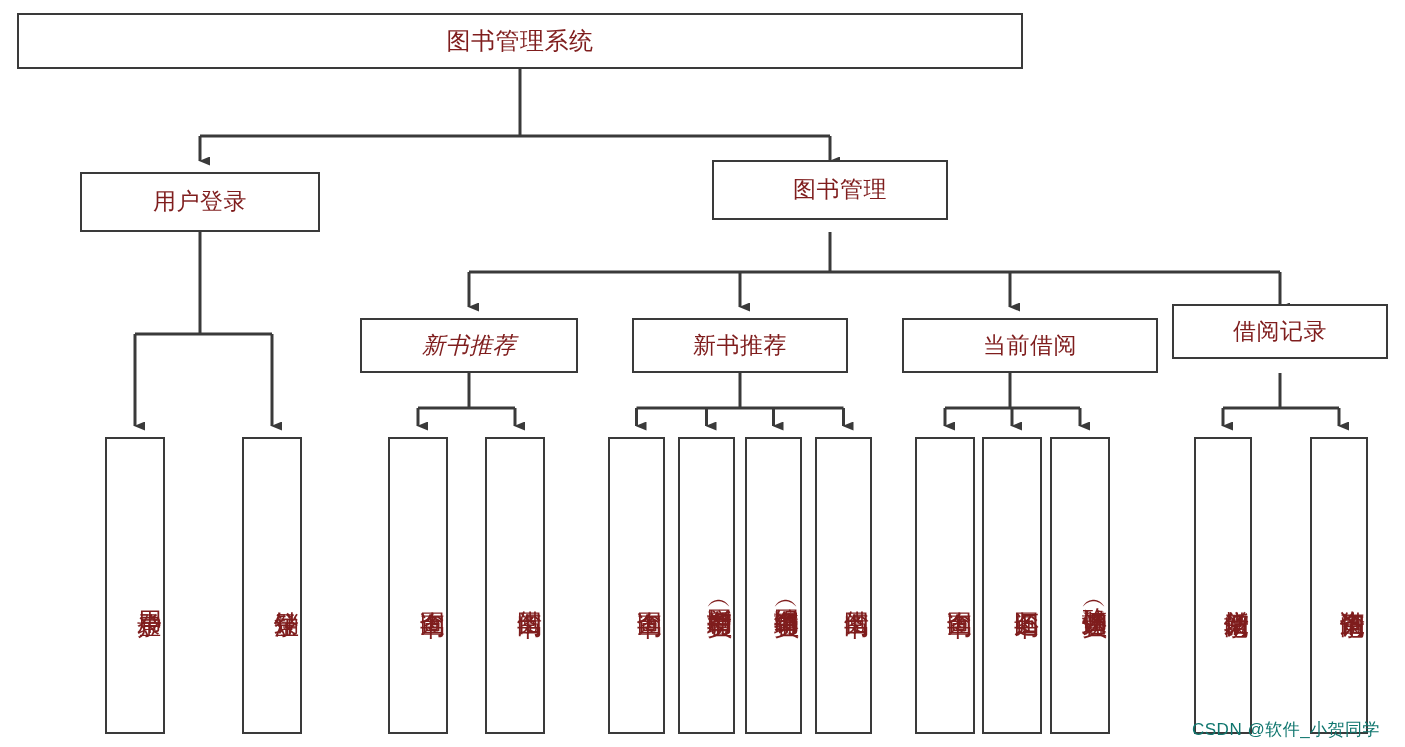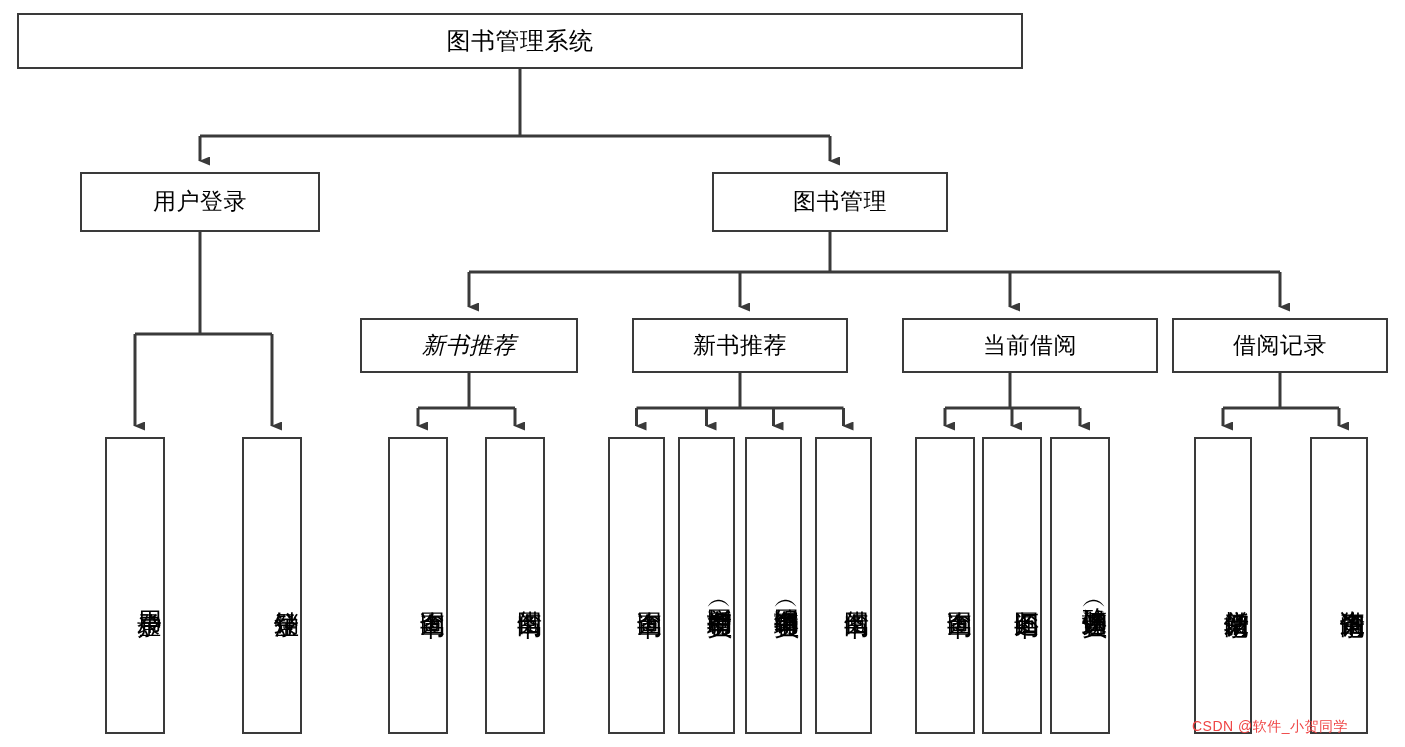--- a/index.html
+++ b/index.html
@@ -26,21 +26,21 @@
     pointer-events: none;
   }
   .node {
     position: absolute;
     box-sizing: border-box;
     border: 2px solid #3a3a3a;
     background: #ffffff;
     display: flex;
     align-items: center;
     justify-content: center;
-    color: #000000;
+    color: #7f1d1d;
   }
   .node.horiz {
     font-size: 23px;
     letter-spacing: 0.5px;
     line-height: 1.2;
   }
   .node.root {
     font-size: 24px;
   }
   .node.vert {
@@ -53,22 +53,22 @@
     line-height: 1.05;
     letter-spacing: 1px;
   }
   .node.vert .vlabel {
     writing-mode: vertical-rl;
     text-orientation: upright;
     white-space: nowrap;
   }
   .watermark {
     position: absolute;
-    font-size: 14px;
-    color: #ef4444;
+    font-size: 17px;
+    color: #0f766e;
     letter-spacing: 0.5px;
     white-space: nowrap;
     user-select: none;
   }
 </style>
 </head>
 <body>
 
 <div id="canvas">
 
@@ -115,33 +115,33 @@
       </g>
   </svg>
 
   <div id="node-layer">
       <div class="node horiz root" style="left: 17px; top: 13px; width: 1006px; height: 56px;">
         <span class="hlabel">图书管理系统</span>
       </div>
       <div class="node horiz" style="left: 80px; top: 172px; width: 240px; height: 60px;">
         <span class="hlabel">用户登录</span>
       </div>
-      <div class="node horiz" style="left: 712px; top: 172px; width: 236px; height: 60px; padding-left: 20px;">
+      <div class="node horiz" style="left: 712px; top: 160px; width: 236px; height: 60px; padding-left: 20px;">
         <span class="hlabel">图书管理</span>
       </div>
       <div class="node horiz" style="left: 360px; top: 318px; width: 218px; height: 55px; font-style: italic;">
         <span class="hlabel">新书推荐</span>
       </div>
       <div class="node horiz" style="left: 632px; top: 318px; width: 216px; height: 55px;">
         <span class="hlabel">新书推荐</span>
       </div>
       <div class="node horiz" style="left: 902px; top: 318px; width: 256px; height: 55px;">
         <span class="hlabel">当前借阅</span>
       </div>
-      <div class="node horiz" style="left: 1172px; top: 318px; width: 216px; height: 55px;">
+      <div class="node horiz" style="left: 1172px; top: 304px; width: 216px; height: 55px;">
         <span class="hlabel">借阅记录</span>
       </div>
       <div class="node vert" style="left: 105px; top: 437px; width: 60px; height: 297px;">
         <span class="vlabel">用户登录</span>
       </div>
       <div class="node vert" style="left: 242px; top: 437px; width: 60px; height: 297px;">
         <span class="vlabel">注销登录</span>
       </div>
       <div class="node vert" style="left: 388px; top: 437px; width: 60px; height: 297px;">
         <span class="vlabel">查询图书</span>

